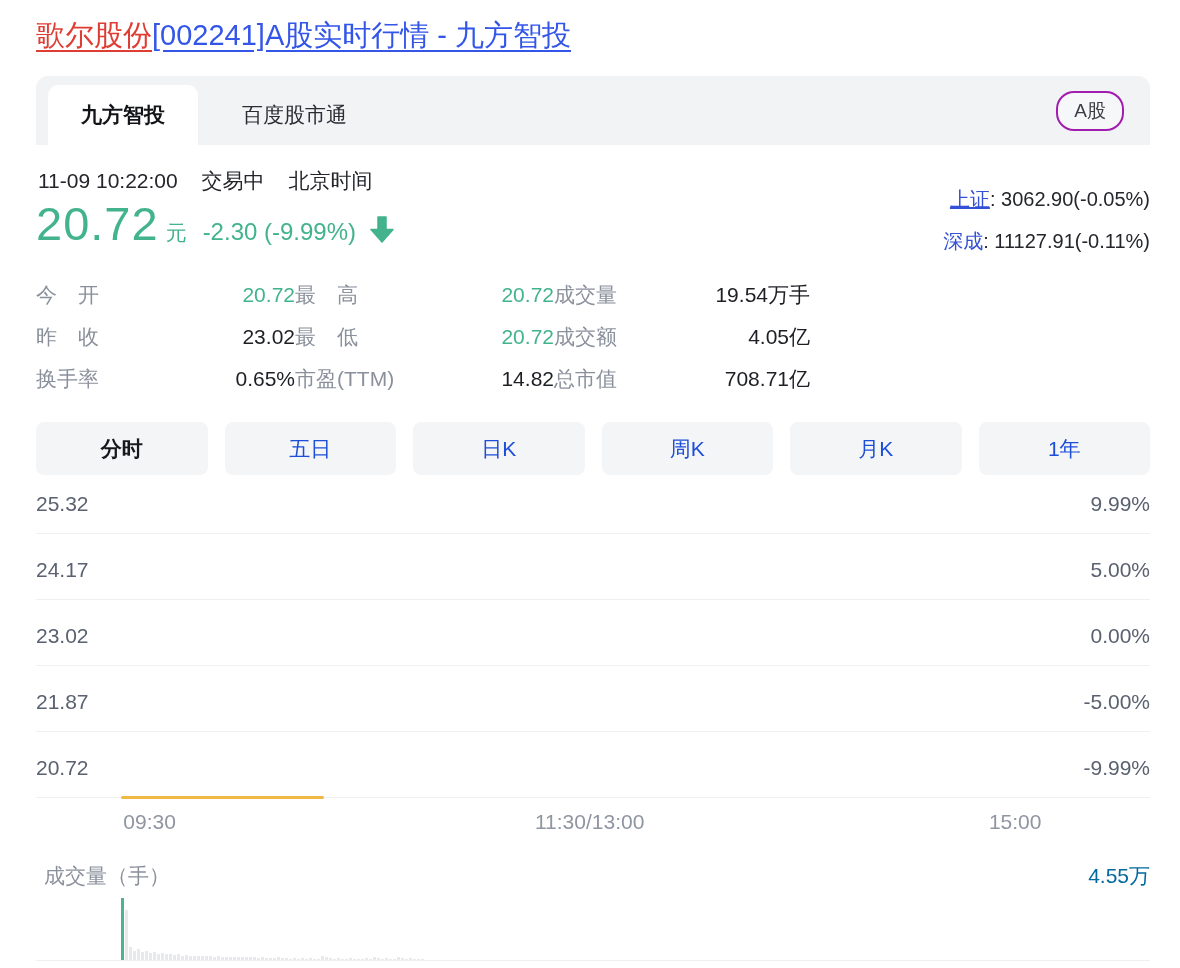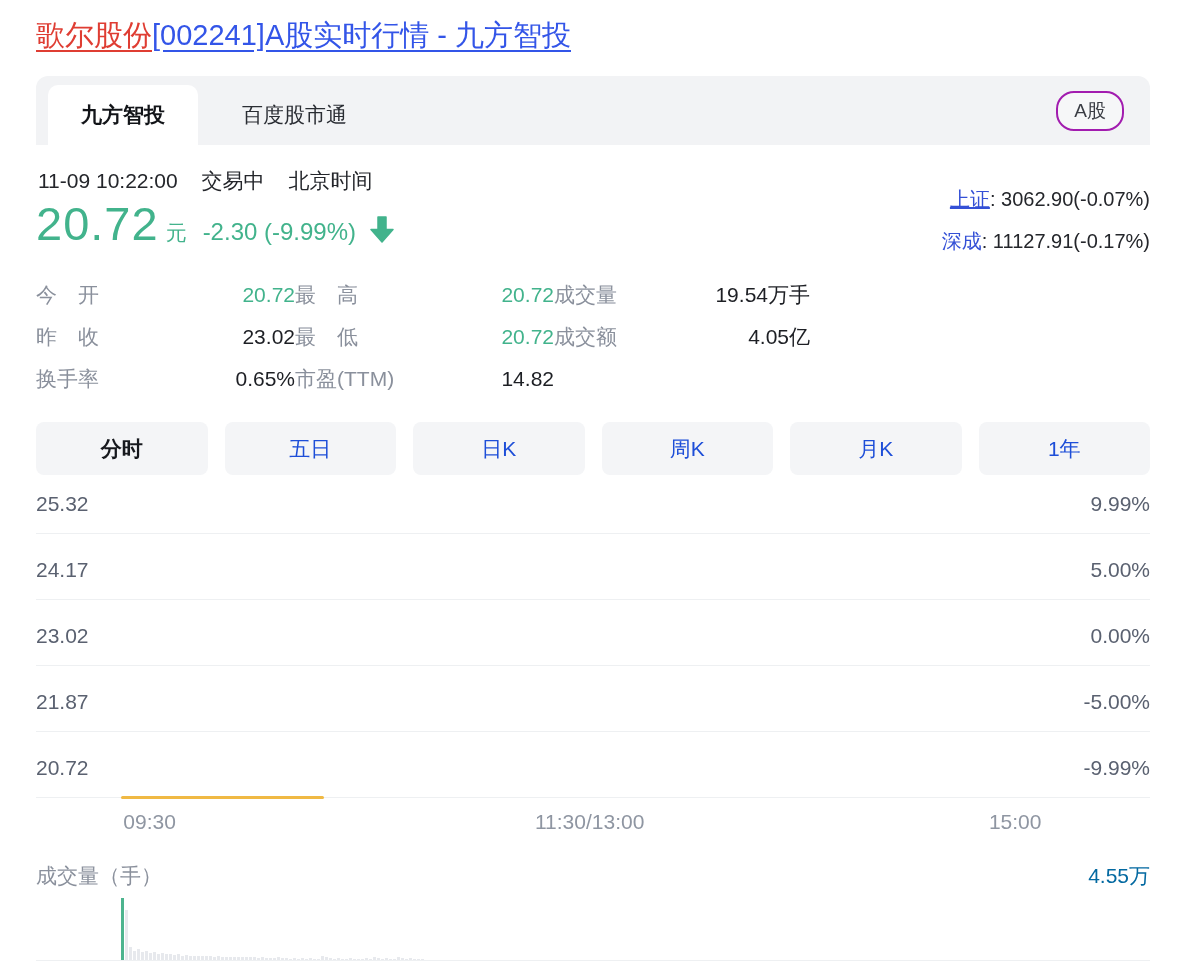--- a/index.html
+++ b/index.html
@@ -63,21 +63,21 @@
   .band .yr { right:0; }
   .band .grid { position:absolute; left:0; right:0; top:45px; height:1px; background:#eef0f2; }
   .price-line { position:absolute; height:3px; background:#f0b944; border-radius:2px; z-index:2; }
   .x-axis { position:absolute; left:36px; right:30px; top:810px; height:30px; }
   .x-tick { position:absolute; transform:translateX(-50%); font-size:21px; color:#8f96a2;
     white-space:nowrap; }
 
   
   .vol-header { position:absolute; left:36px; right:30px; top:862px; display:flex;
     justify-content:space-between; font-size:21px; }
-  .vol-label { color:#8a909c; }
+  .vol-label { color:#8a909c;margin-left:8px; }
   .vol-max { color:#0369a1; }
   .vol-bars { position:absolute; left:36px; right:30px; top:897px; height:63px;
     display:flex; align-items:flex-end; gap:1px; padding-left:85px; }
   .vol-bar { width:3px; flex:0 0 3px; background:#e7e9ed; }
   .vol-bar.green { background:#4db48e; }
   .vol-baseline { position:absolute; left:36px; right:30px; top:960px; height:1px;
     background:#eef0f2; }
 </style>
 </head>
 <body>
@@ -104,24 +104,24 @@
   <span class="price-chg">-2.30 (-9.99%)</span>
   <span class="down-arrow">
     <svg width="24" height="27" viewBox="0 0 24 27">
       <path d="M8 1 h8 v12.5 h7 L12 26 L1 13.5 h7 Z" fill="#42b38c" stroke="#42b38c" stroke-width="1.5" stroke-linejoin="round"></path>
     </svg>
   </span>
 </div>
 
 <div class="indices">
   <div>
-    <a class="idx-name u">上证</a><span class="idx-val">: </span><span class="idx-val">3062.90(-0.07%)</span>
+    <a class="idx-name u">上证</a><span class="idx-val">: </span><span class="idx-val">3062.90(-0.05%)</span>
   </div>
   <div>
-    <a class="idx-name">深成</a><span class="idx-val">: </span><span class="idx-val">11127.91(-0.17%)</span>
+    <a class="idx-name">深成</a><span class="idx-val">: </span><span class="idx-val">11127.91(-0.11%)</span>
   </div>
 </div>
 
 <div class="stats">
   <div class="stats-col">
       <div class="stat-row">
         <span class="stat-label">今　开</span>
         <span class="stat-value green">20.72</span>
       </div>
       <div class="stat-row">
@@ -148,20 +148,24 @@
       </div>
     </div>
   <div class="stats-col c3">
       <div class="stat-row">
         <span class="stat-label">成交量</span>
         <span class="stat-value">19.54万手</span>
       </div>
       <div class="stat-row">
         <span class="stat-label">成交额</span>
         <span class="stat-value">4.05亿</span>
+      </div>
+      <div class="stat-row">
+        <span class="stat-label">总市值</span>
+        <span class="stat-value">708.71亿</span>
       </div>
     </div>
 </div>
 
 <div class="period-tabs">
     <div class="period-tab active">分时</div>
     <div class="period-tab">五日</div>
     <div class="period-tab">日K</div>
     <div class="period-tab">周K</div>
     <div class="period-tab">月K</div>

